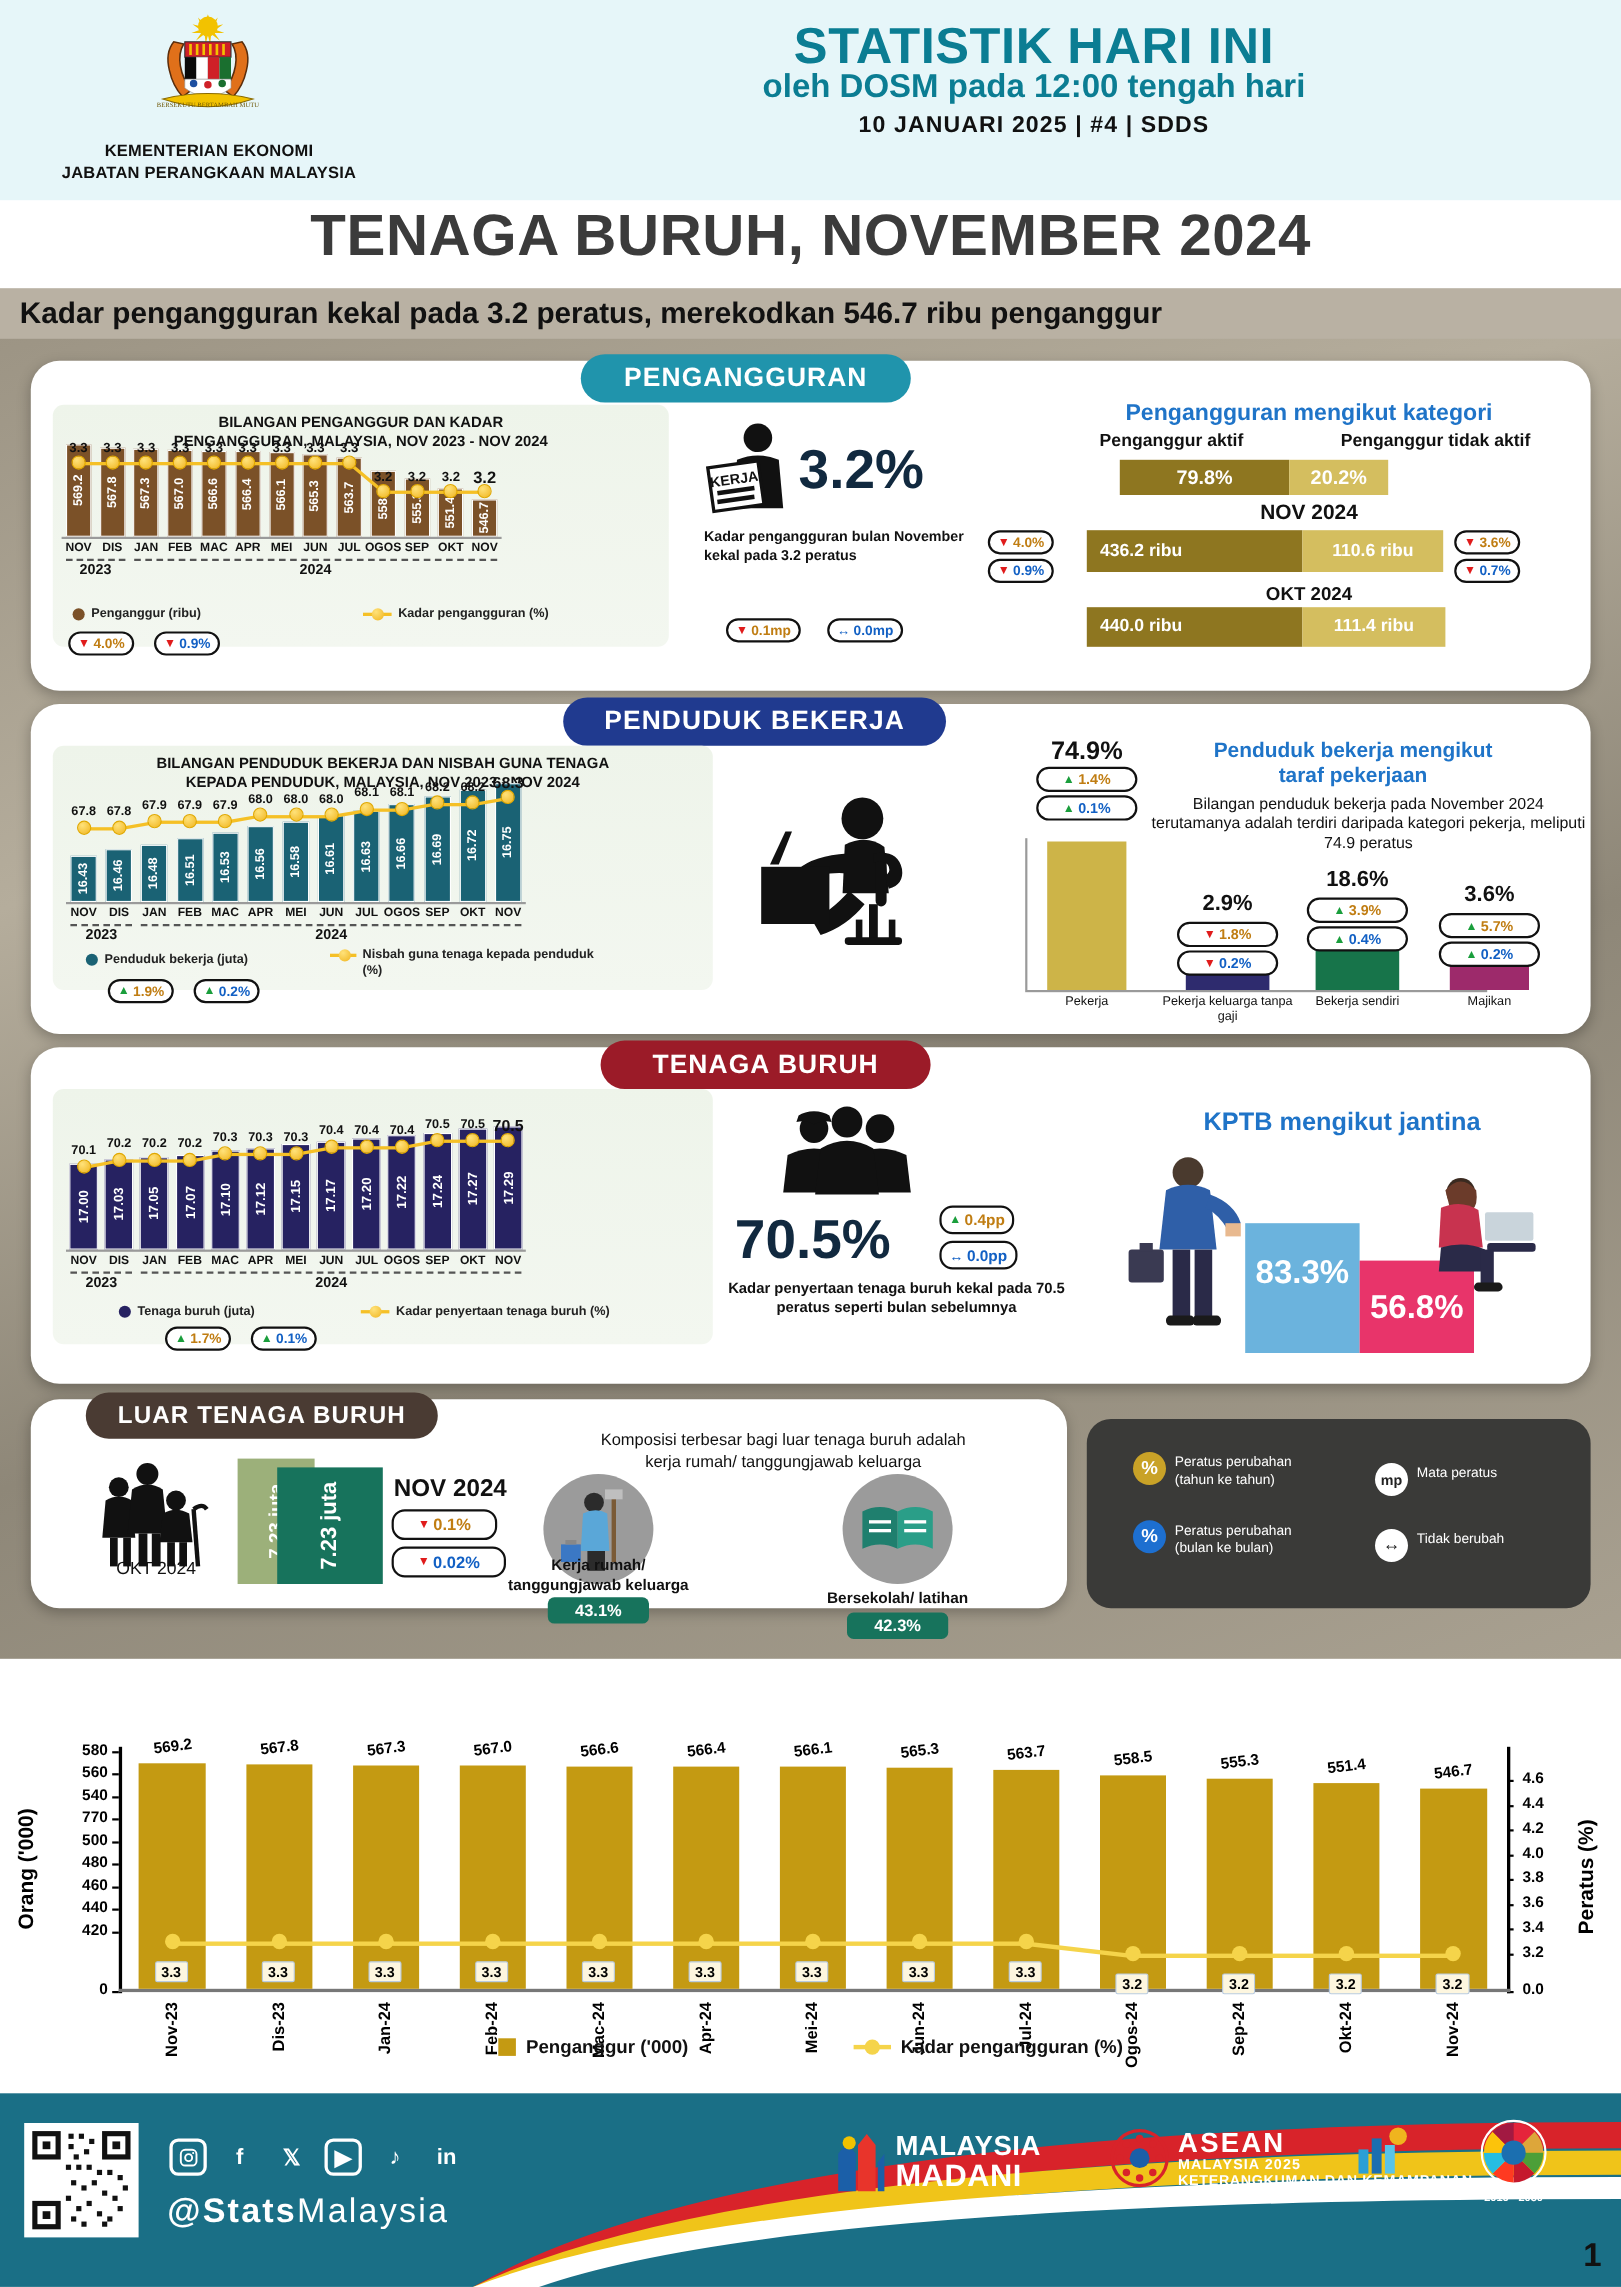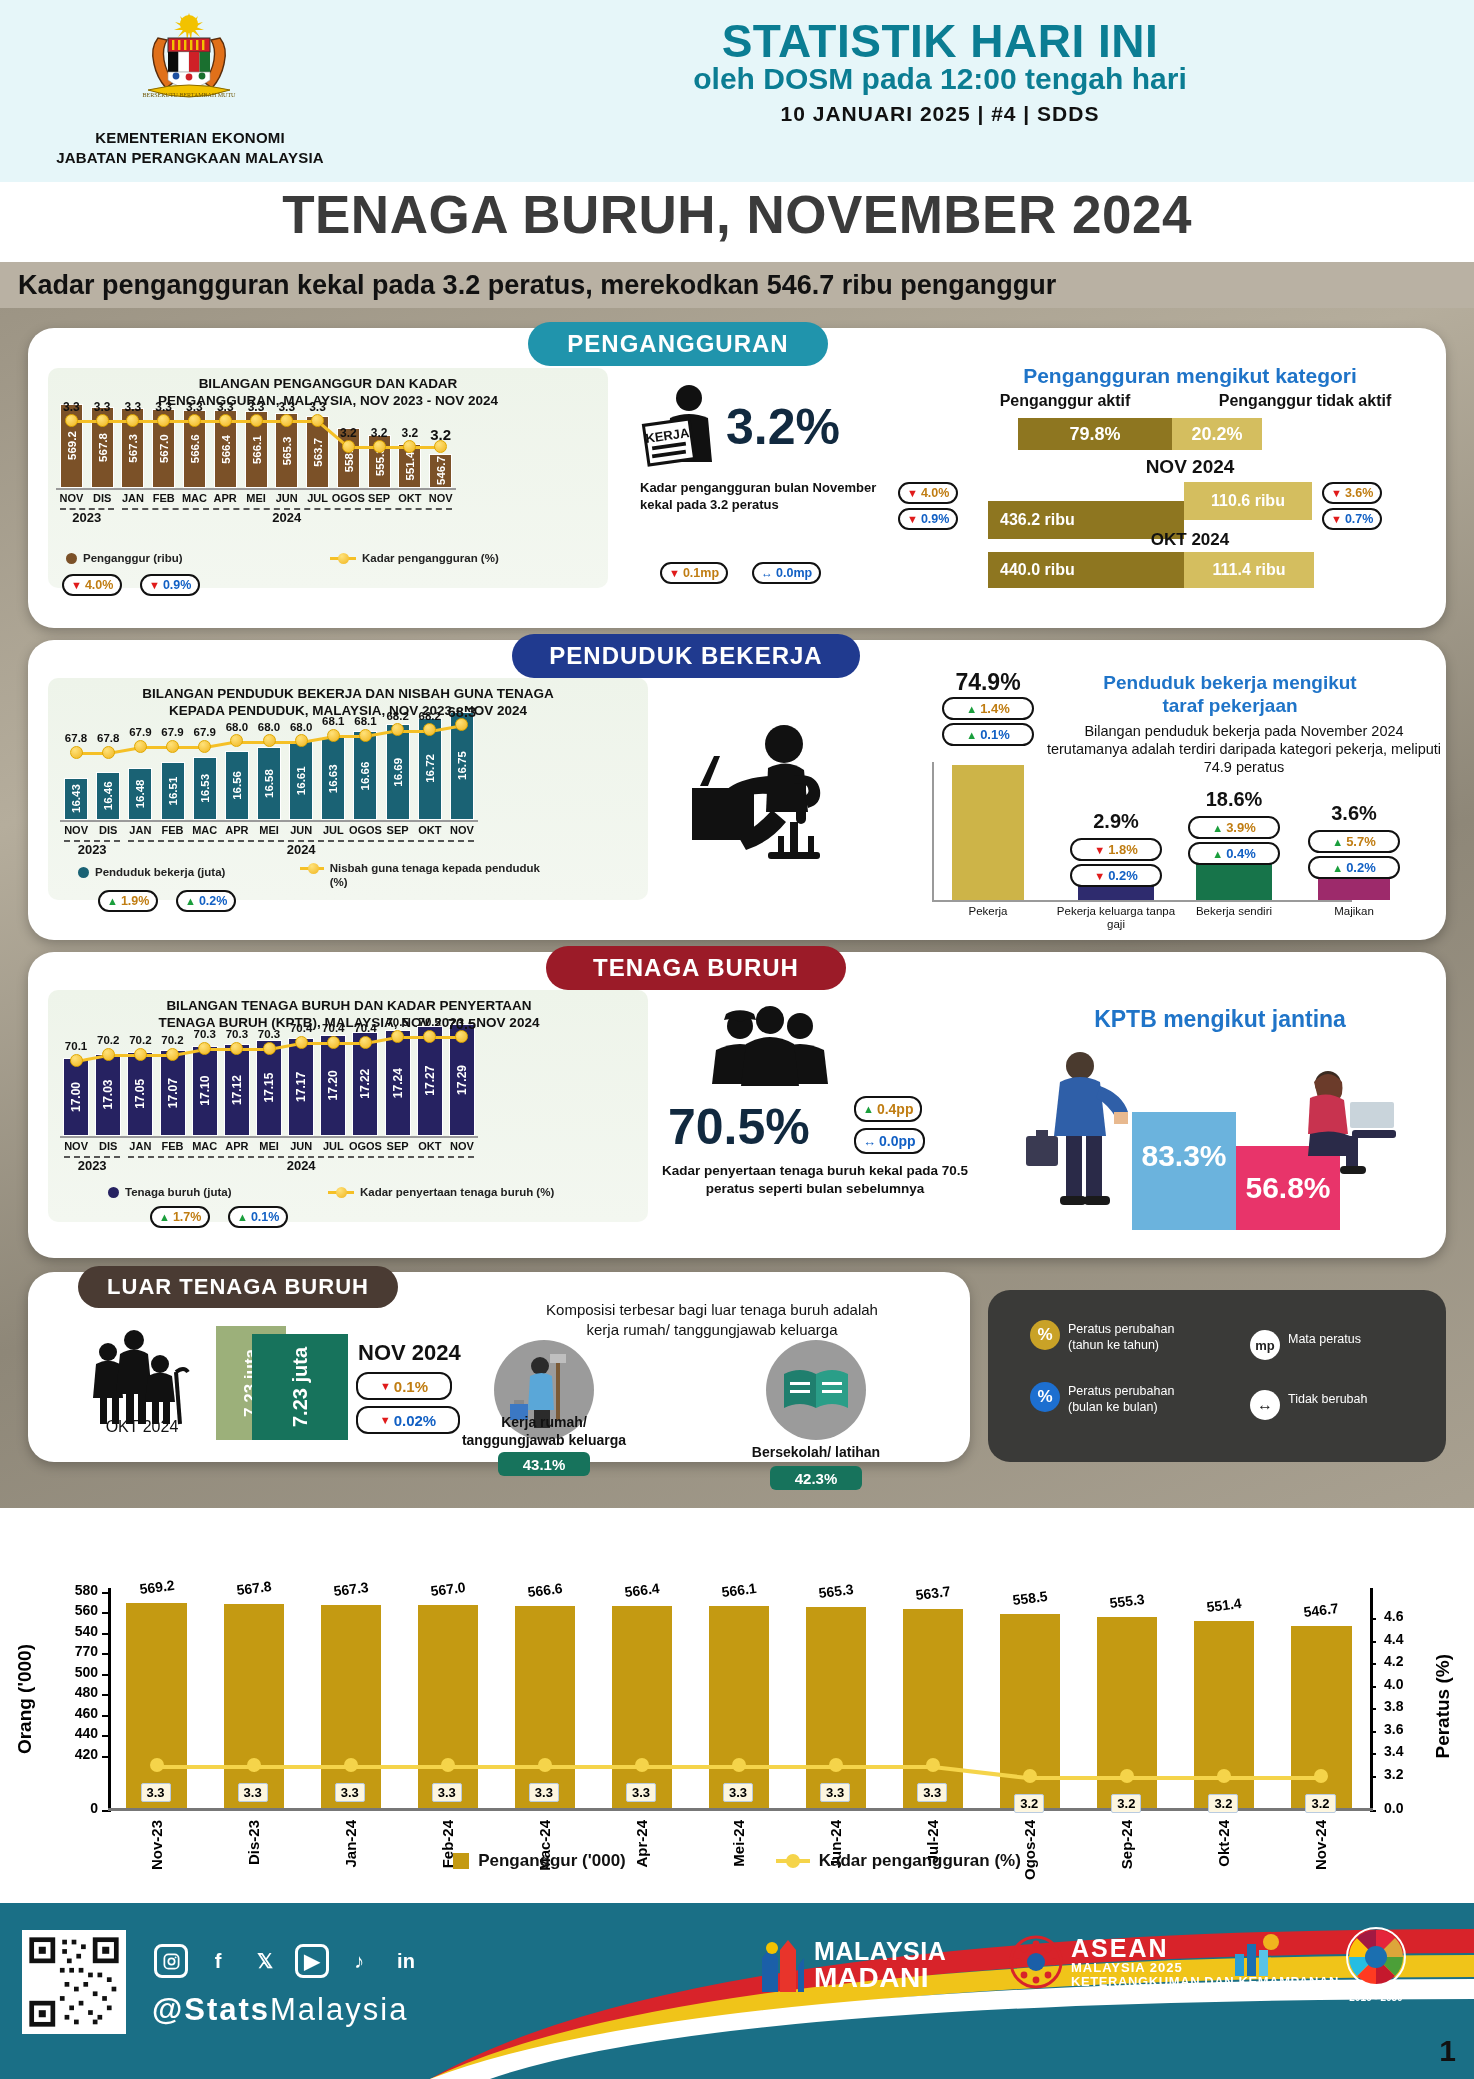--- a/index.html
+++ b/index.html
@@ -265,21 +265,21 @@
 
   <div style="position:absolute;left:950px;top:364px;width:480px;text-align:center;font-size:21px;font-weight:800;color:#1f74c8;">Pengangguran mengikut kategori</div>
   <div style="position:absolute;left:950px;top:392px;width:230px;text-align:center;font-size:16px;font-weight:800;color:#111;">Penganggur aktif</div>
   <div style="position:absolute;left:1180px;top:392px;width:250px;text-align:center;font-size:16px;font-weight:800;color:#111;">Penganggur tidak aktif</div>
 
   <div style="position:absolute;left:1018px;top:418px;width:154px;height:32px;background:#8e7620;color:#fff;font-size:18px;font-weight:800;display:flex;align-items:center;justify-content:center;">79.8%</div>
   <div style="position:absolute;left:1172px;top:418px;width:90px;height:32px;background:#d4be5f;color:#fff;font-size:18px;font-weight:800;display:flex;align-items:center;justify-content:center;">20.2%</div>
 
   <div style="position:absolute;left:950px;top:456px;width:480px;text-align:center;font-size:19px;font-weight:800;color:#111;">NOV 2024</div>
 
-  <div style="position:absolute;left:988px;top:482px;width:196px;height:38px;background:#8e7620;color:#fff;font-size:16px;font-weight:800;display:flex;align-items:center;padding-left:12px;margin-top:19px;">436.2 ribu</div>
+  <div style="position:absolute;left:988px;top:482px;width:196px;height:38px;background:#8e7620;color:#fff;font-size:16px;font-weight:800;display:flex;align-items:center;padding-left:12px;">436.2 ribu</div>
   <div style="position:absolute;left:1184px;top:482px;width:128px;height:38px;background:#d4be5f;color:#fff;font-size:16px;font-weight:800;display:flex;align-items:center;justify-content:center;">110.6 ribu</div>
 
   <div class="pill" style="left:898px;top:482px;">
     <span class="dn">▼</span>
     <span class="v-or">4.0%</span>
   </div>
   <div class="pill" style="left:898px;top:508px;">
     <span class="dn">▼</span>
     <span class="v-bl">0.9%</span>
   </div>
@@ -472,24 +472,20 @@
         <span class="up">▲</span>
         <span class="v-bl">0.2%</span>
       </div>
       <div style="position:absolute;left:1292px;top:905px;width:124px;text-align:center;font-size:11.5px;color:#111;line-height:1.15;">Majikan</div>
     </div>
 
   <div class="card" style="left:28px;top:952px;width:1418px;height:306px;"></div>
   <div class="chip" style="left:546px;top:946px;width:300px;height:44px;background:#9b1b28;font-size:24px;">TENAGA BURUH</div>
 
   <div class="panel" style="left:48px;top:990px;width:600px;height:232px;"></div>
-  <div class="ctitle" style="left:64px;top:998px;width:570px;">
-    <div>BILANGAN TENAGA BURUH DAN KADAR PENYERTAAN</div>
-    <div>TENAGA BURUH (KPTB), MALAYSIA, NOV 2023 - NOV 2024</div>
-  </div>
   <div id="mc3">
       <div class="bar" style="left:63.07692307692308px;top:1058px;width:26px;height:78px;background:#262261;border:1px solid #fff;"></div>
       <div class="barlabel" style="left:63.07692307692308px;top:1058px;width:26px;height:78px;display:flex;align-items:center;justify-content:center;font-size:12px;">17.00</div>
       <div class="ptlabel" style="left:59.07692307692308px;top:1040px;font-size:11.5px;">70.1</div>
       <div class="mon" style="left:56.07692307692308px;top:1140px;font-size:11px;">NOV</div>
       <div class="bar" style="left:95.23076923076924px;top:1054.4827586206895px;width:26px;height:81.51724137931049px;background:#262261;border:1px solid #fff;"></div>
       <div class="barlabel" style="left:95.23076923076924px;top:1054.4827586206895px;width:26px;height:81.51724137931049px;display:flex;align-items:center;justify-content:center;font-size:12px;">17.03</div>
       <div class="ptlabel" style="left:91.23076923076924px;top:1033.9999999999995px;font-size:11.5px;">70.2</div>
       <div class="mon" style="left:88.23076923076924px;top:1140px;font-size:11px;">DIS</div>
       <div class="bar" style="left:127.38461538461539px;top:1052.1379310344826px;width:26px;height:83.86206896551734px;background:#262261;border:1px solid #fff;"></div>

